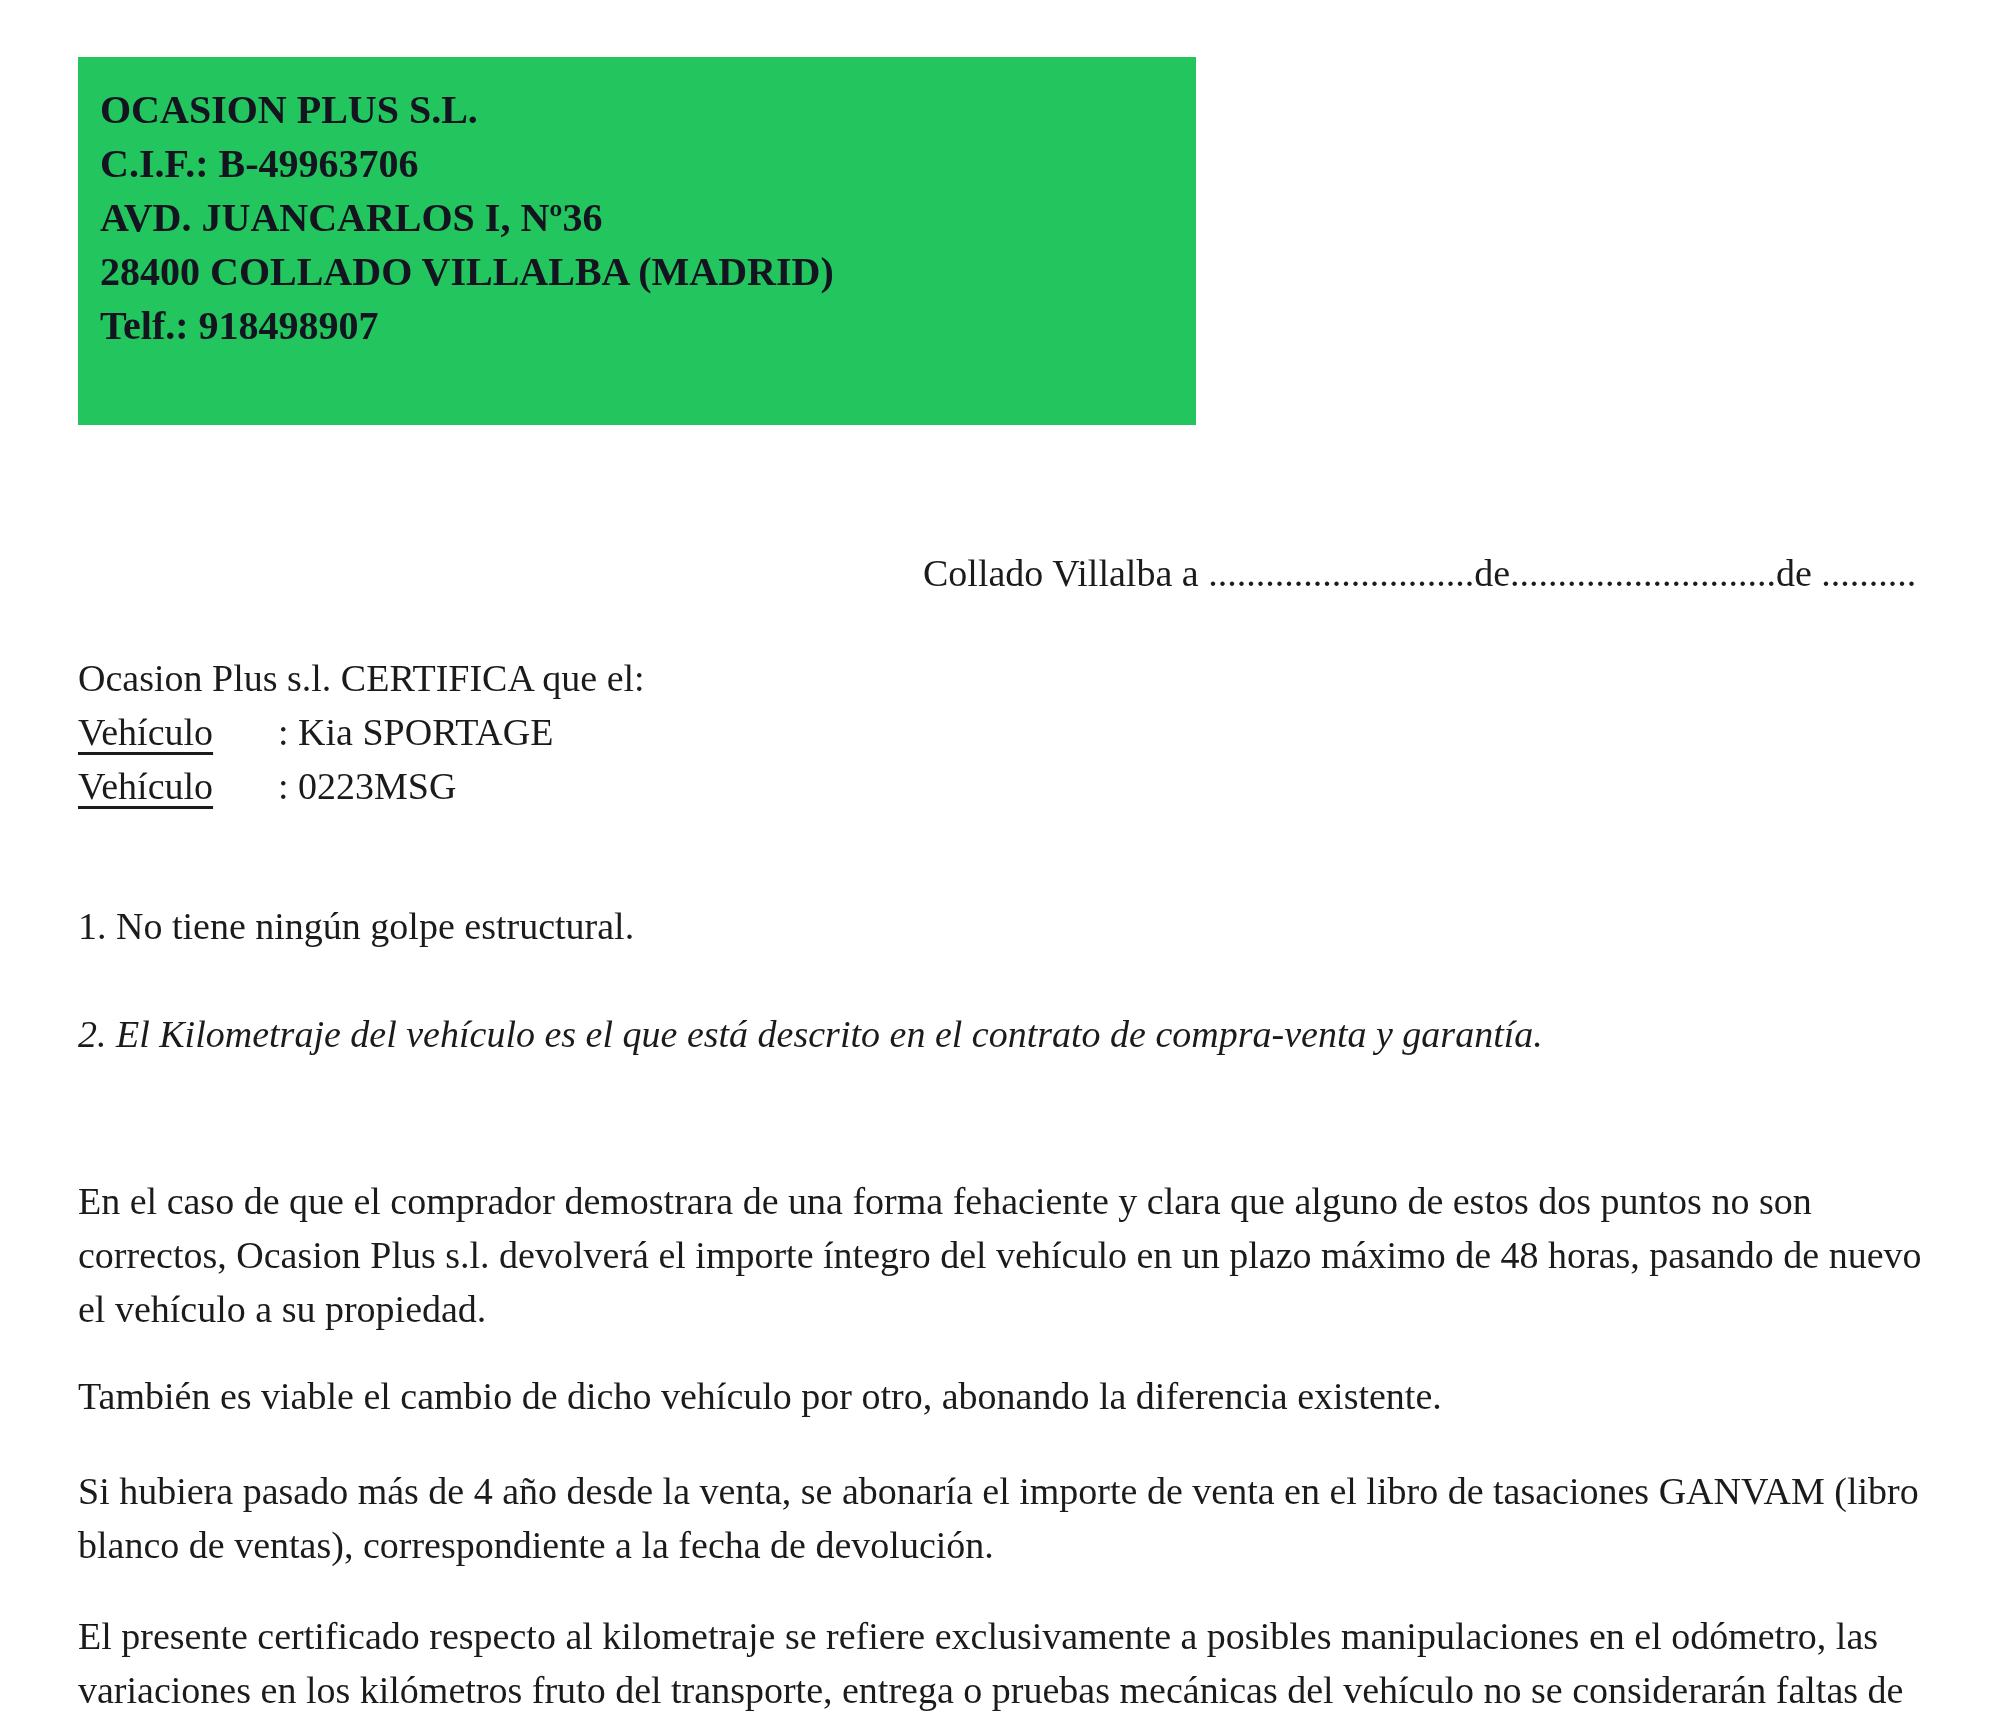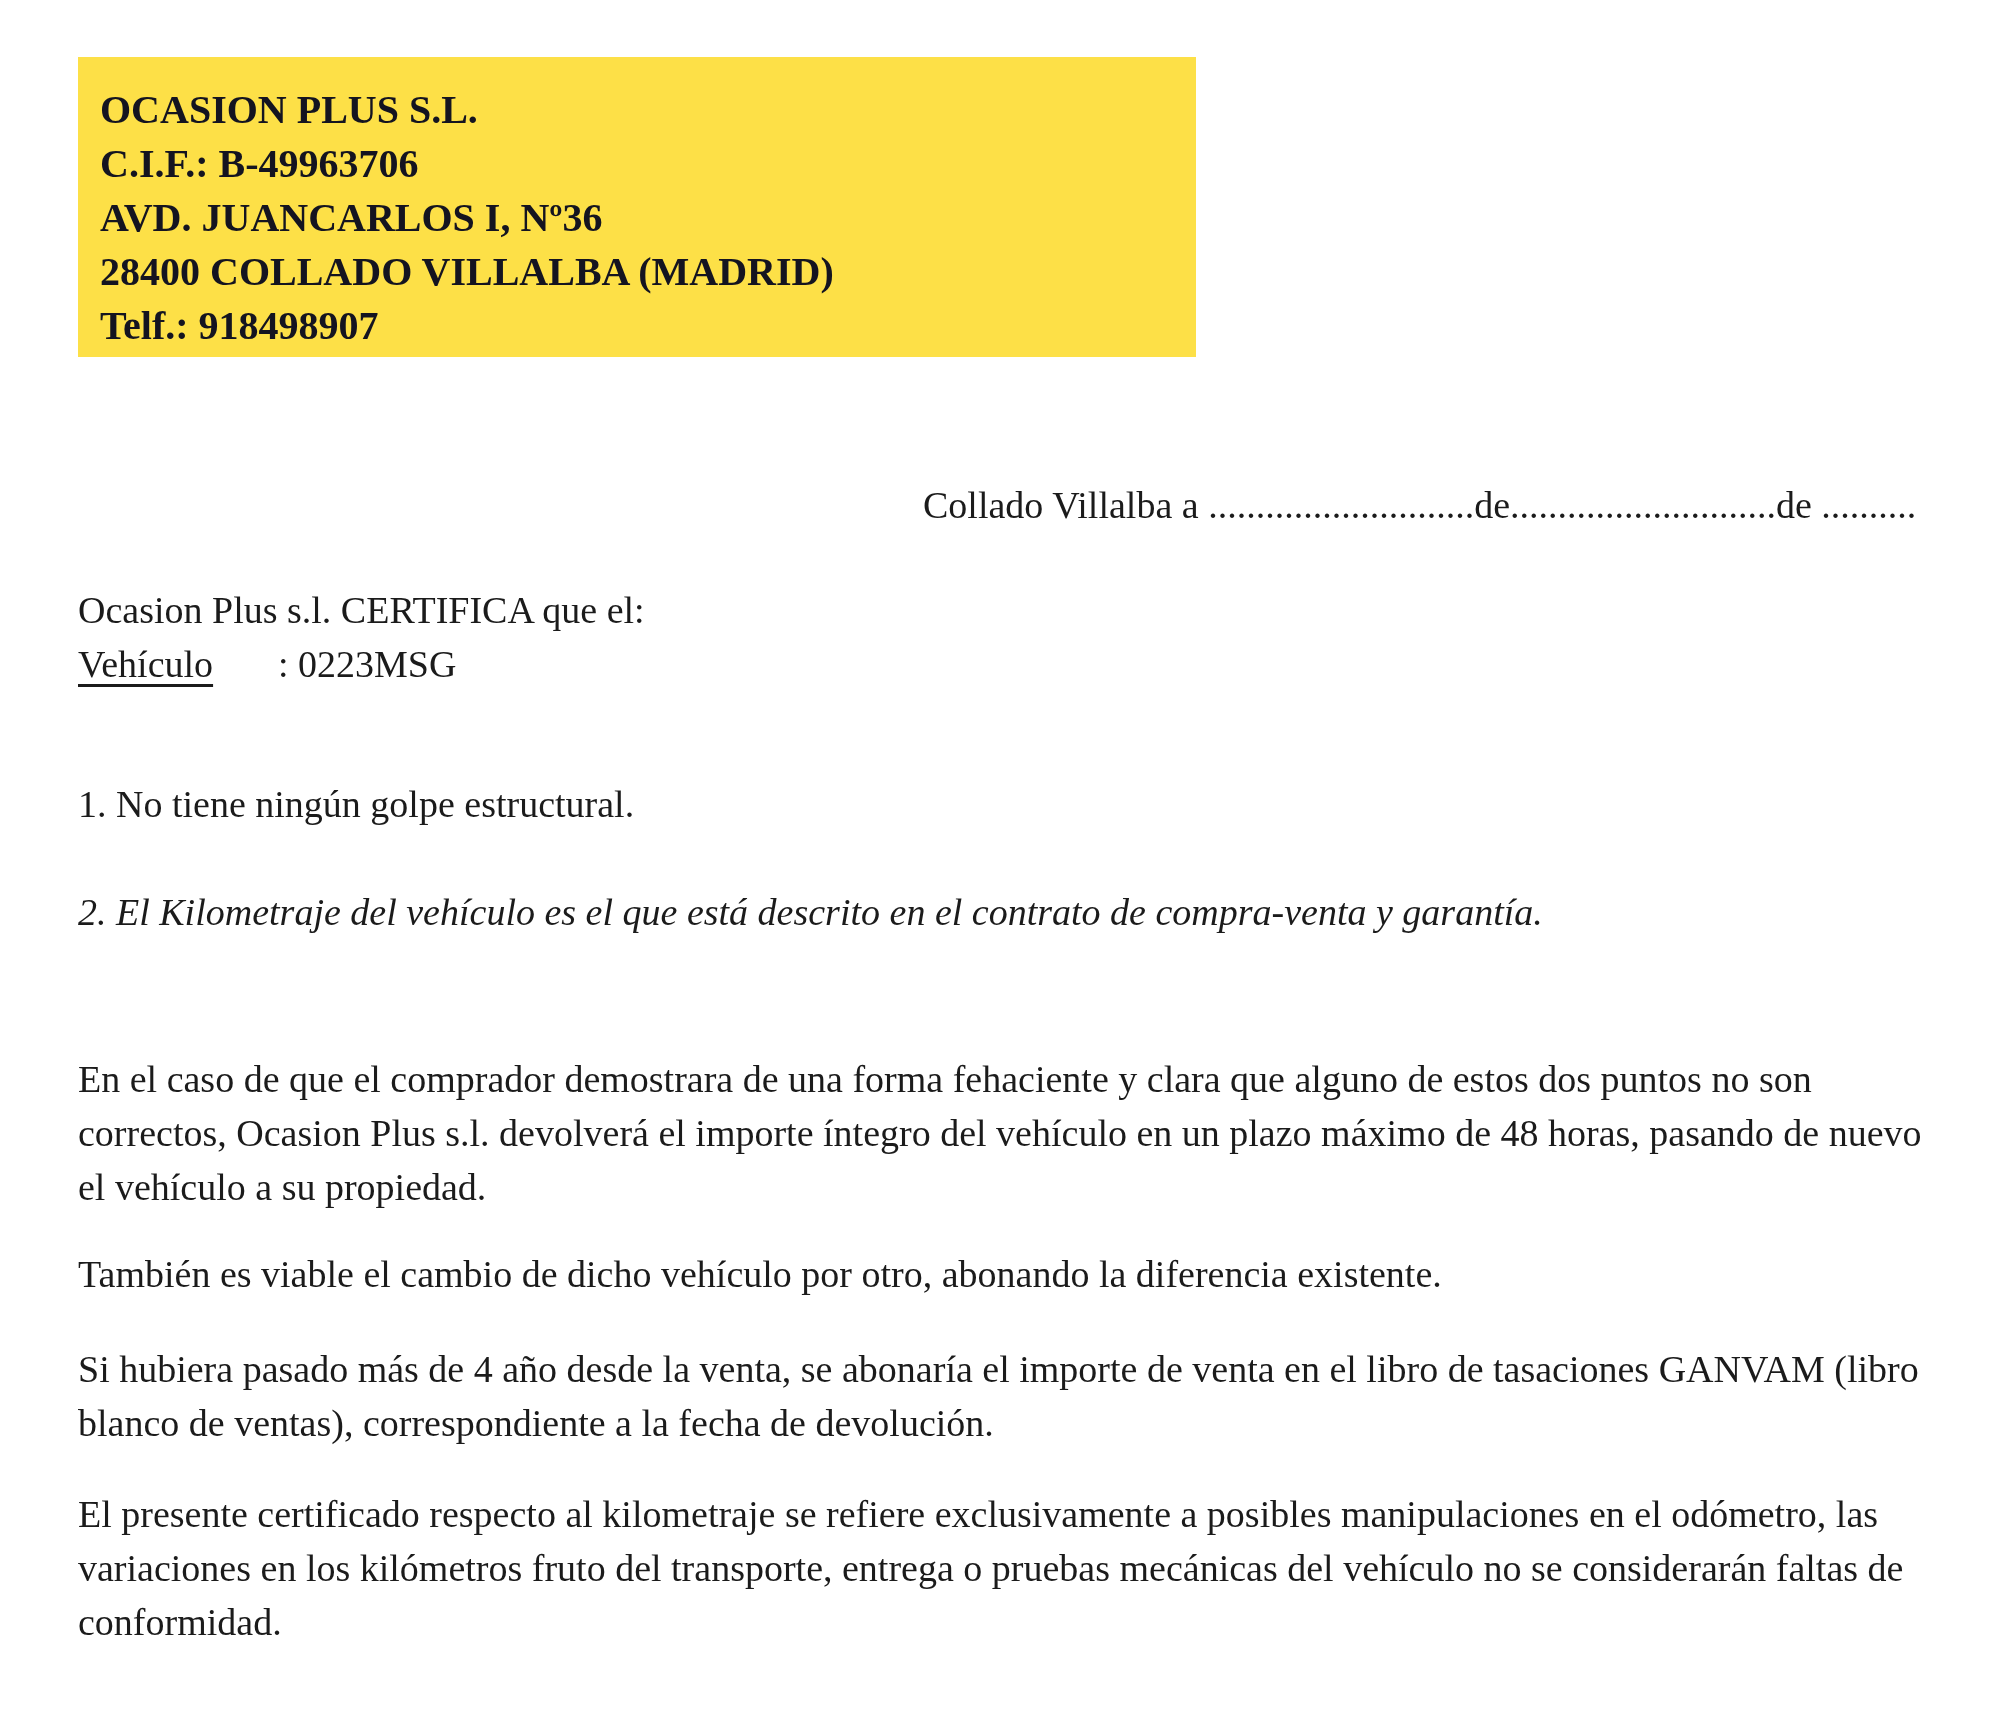--- a/index.html
+++ b/index.html
@@ -17,22 +17,22 @@
   .page {
     position: absolute;
     left: 78px;
     top: 0;
     width: 1850px;
     height: 1720px;
   }
   .header-box {
     margin-top: 57px;
     width: 1118px;
-    height: 300px;
-    background: #fde047;
+    height: 368px;
+    background: #22c55e;
     padding: 26px 0 0 22px;
     font-weight: bold;
     font-size: 40px;
     line-height: 54px;
     color: #141420;
   }
   .date-line {
     margin-top: 121px;
     padding-left: 845px;
     white-space: nowrap;
@@ -69,20 +69,23 @@
     <div>AVD. JUANCARLOS I, Nº36</div>
     <div>28400 COLLADO VILLALBA (MADRID)</div>
     <div>Telf.: 918498907</div>
   </div>
 
   <div class="date-line">Collado Villalba a ............................de............................de ..........</div>
 
   <div class="cert-block">
     <div>Ocasion Plus s.l. CERTIFICA que el:</div>
     <div class="cert-row">
+      <span class="label">Vehículo</span><span>: Kia SPORTAGE</span>
+    </div>
+    <div class="cert-row">
       <span class="label">Vehículo</span><span>: 0223MSG</span>
     </div>
   </div>
 
   <div class="points">
     <div class="point">1. No tiene ningún golpe estructural.</div>
     <div class="point">2. El Kilometraje del vehículo es el que está descrito en el contrato de compra-venta y garantía.</div>
   </div>
 
   <div class="para-1">En el caso de que el comprador demostrara de una forma fehaciente y clara que alguno de estos dos puntos no son correctos, Ocasion Plus s.l. devolverá el importe íntegro del vehículo en un plazo máximo de 48 horas, pasando de nuevo el vehículo a su propiedad.</div>

